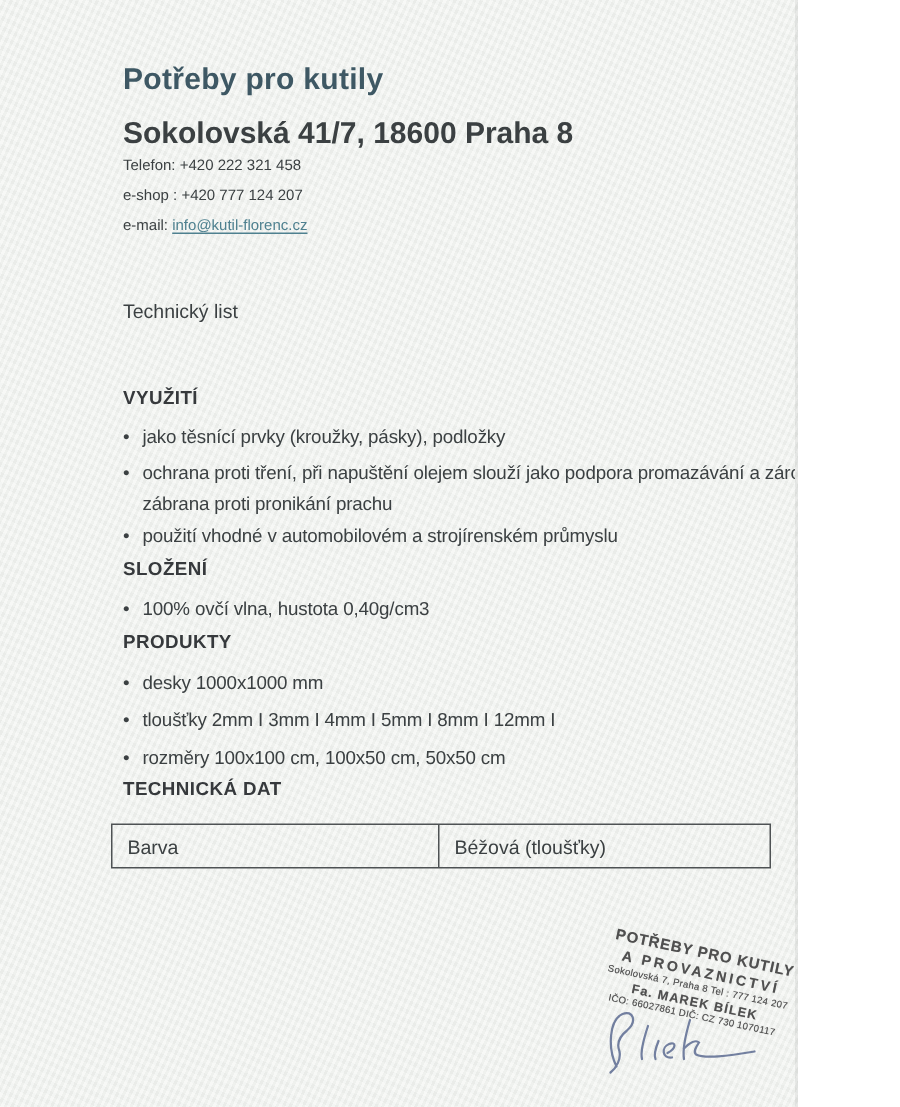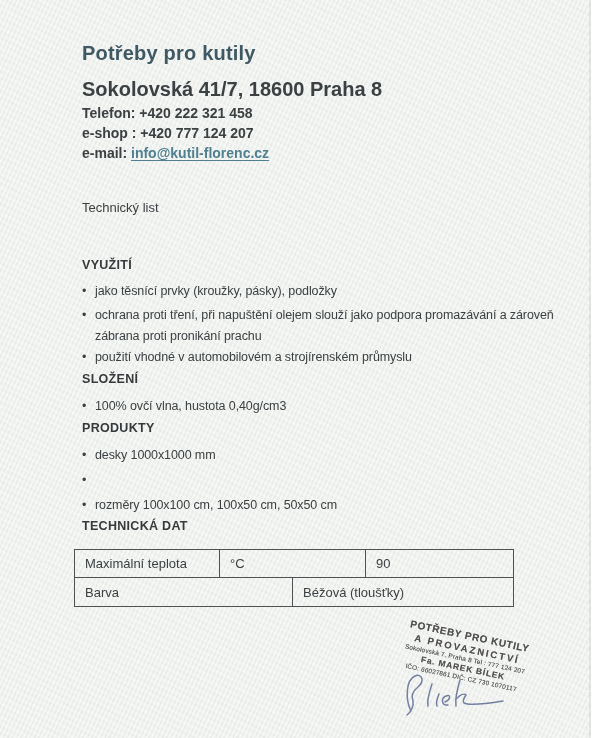--- a/index.html
+++ b/index.html
@@ -1,32 +1,32 @@
 <!DOCTYPE html>
 <html><head>
 <meta charset="utf-8">
 <style>
   * { margin:0; padding:0; box-sizing:border-box; }
   html,body { width:600px; height:738px; }
   body { font-family:"Liberation Sans", sans-serif; }
 
   .page {
-    position:relative; width:591px; height:738px; overflow:hidden;
+    position:relative; width:532px; height:738px; overflow:hidden;
     background-color:#eff1ee;
     background-image:
       repeating-linear-gradient(115deg, rgba(255,255,255,0.35) 0 2px, rgba(0,0,0,0.012) 2px 4px),
       repeating-linear-gradient(25deg, rgba(255,255,255,0.18) 0 3px, rgba(0,0,0,0.008) 3px 6px);
     border-right:2px solid rgba(0,0,0,0.06);
   }
 
   .abs { position:absolute; left:82px; }
 
   .company-title { top:42px; font-size:20px; font-weight:bold; color:#3e5864; letter-spacing:0.2px; }
   .addr        { top:78px;  font-size:20px; font-weight:bold; color:#3b4042; }
-  .contact     { font-size:14px; font-weight:bold; color:#3b4042; }
+  .contact     { font-size:10px; font-weight:normal; color:#3b4042; }
   .c1 { top:105px; } .c2 { top:125px; } .c3 { top:145px;text-align:center; }
   .email-link { color:#4e808f; text-decoration:underline; text-underline-offset:2px; cursor:pointer; }
 
   .doc-type    { top:200px; font-size:13px; font-weight:normal; color:#3b4042; }
   .prod-title  { top:226px; font-size:17px; font-weight:bold; color:#36393c; letter-spacing:0.2px; }
 
   .sec-head { font-size:12.5px; font-weight:bold; color:#36393c; letter-spacing:0.3px; }
   .h-vyuziti  { top:258px; }
   .h-slozeni  { top:372px; }
   .h-produkty { top:421px; }
@@ -97,34 +97,30 @@
     <span>100% ovčí vlna, hustota 0,40g/cm3</span>
   </div>
 
   <div class="abs sec-head h-produkty">PRODUKTY</div>
   <div class="abs bullet b4">
     <span class="mark">•</span>
     <span>desky 1000x1000 mm</span>
   </div>
   <div class="abs bullet b5">
     <span class="mark">•</span>
+    <span>tloušťky 2mm I 3mm I 4mm I 5mm I  8mm I 12mm I</span>
   </div>
   <div class="abs bullet b6">
     <span class="mark">•</span>
     <span>rozměry 100x100 cm, 100x50 cm, 50x50 cm</span>
   </div>
 
   <div class="abs sec-head h-tech">TECHNICKÁ DAT</div>
 
   <div class="abs ttable">
-    <div class="trow r1">
-      <div class="tcell w145">Maximální teplota</div>
-      <div class="tcell w146">°C</div>
-      <div class="tcell">90</div>
-    </div>
     <div class="trow r2">
       <div class="tcell w218">Barva</div>
       <div class="tcell">Béžová (tloušťky)</div>
     </div>
   </div>
 
   <div class="abs stamp">
     <div class="s1">POTŘEBY PRO KUTILY</div>
     <div class="s2">A PROVAZNICTVÍ</div>
     <div class="s3">Sokolovská 7, Praha 8 Tel : 777 124 207</div>

